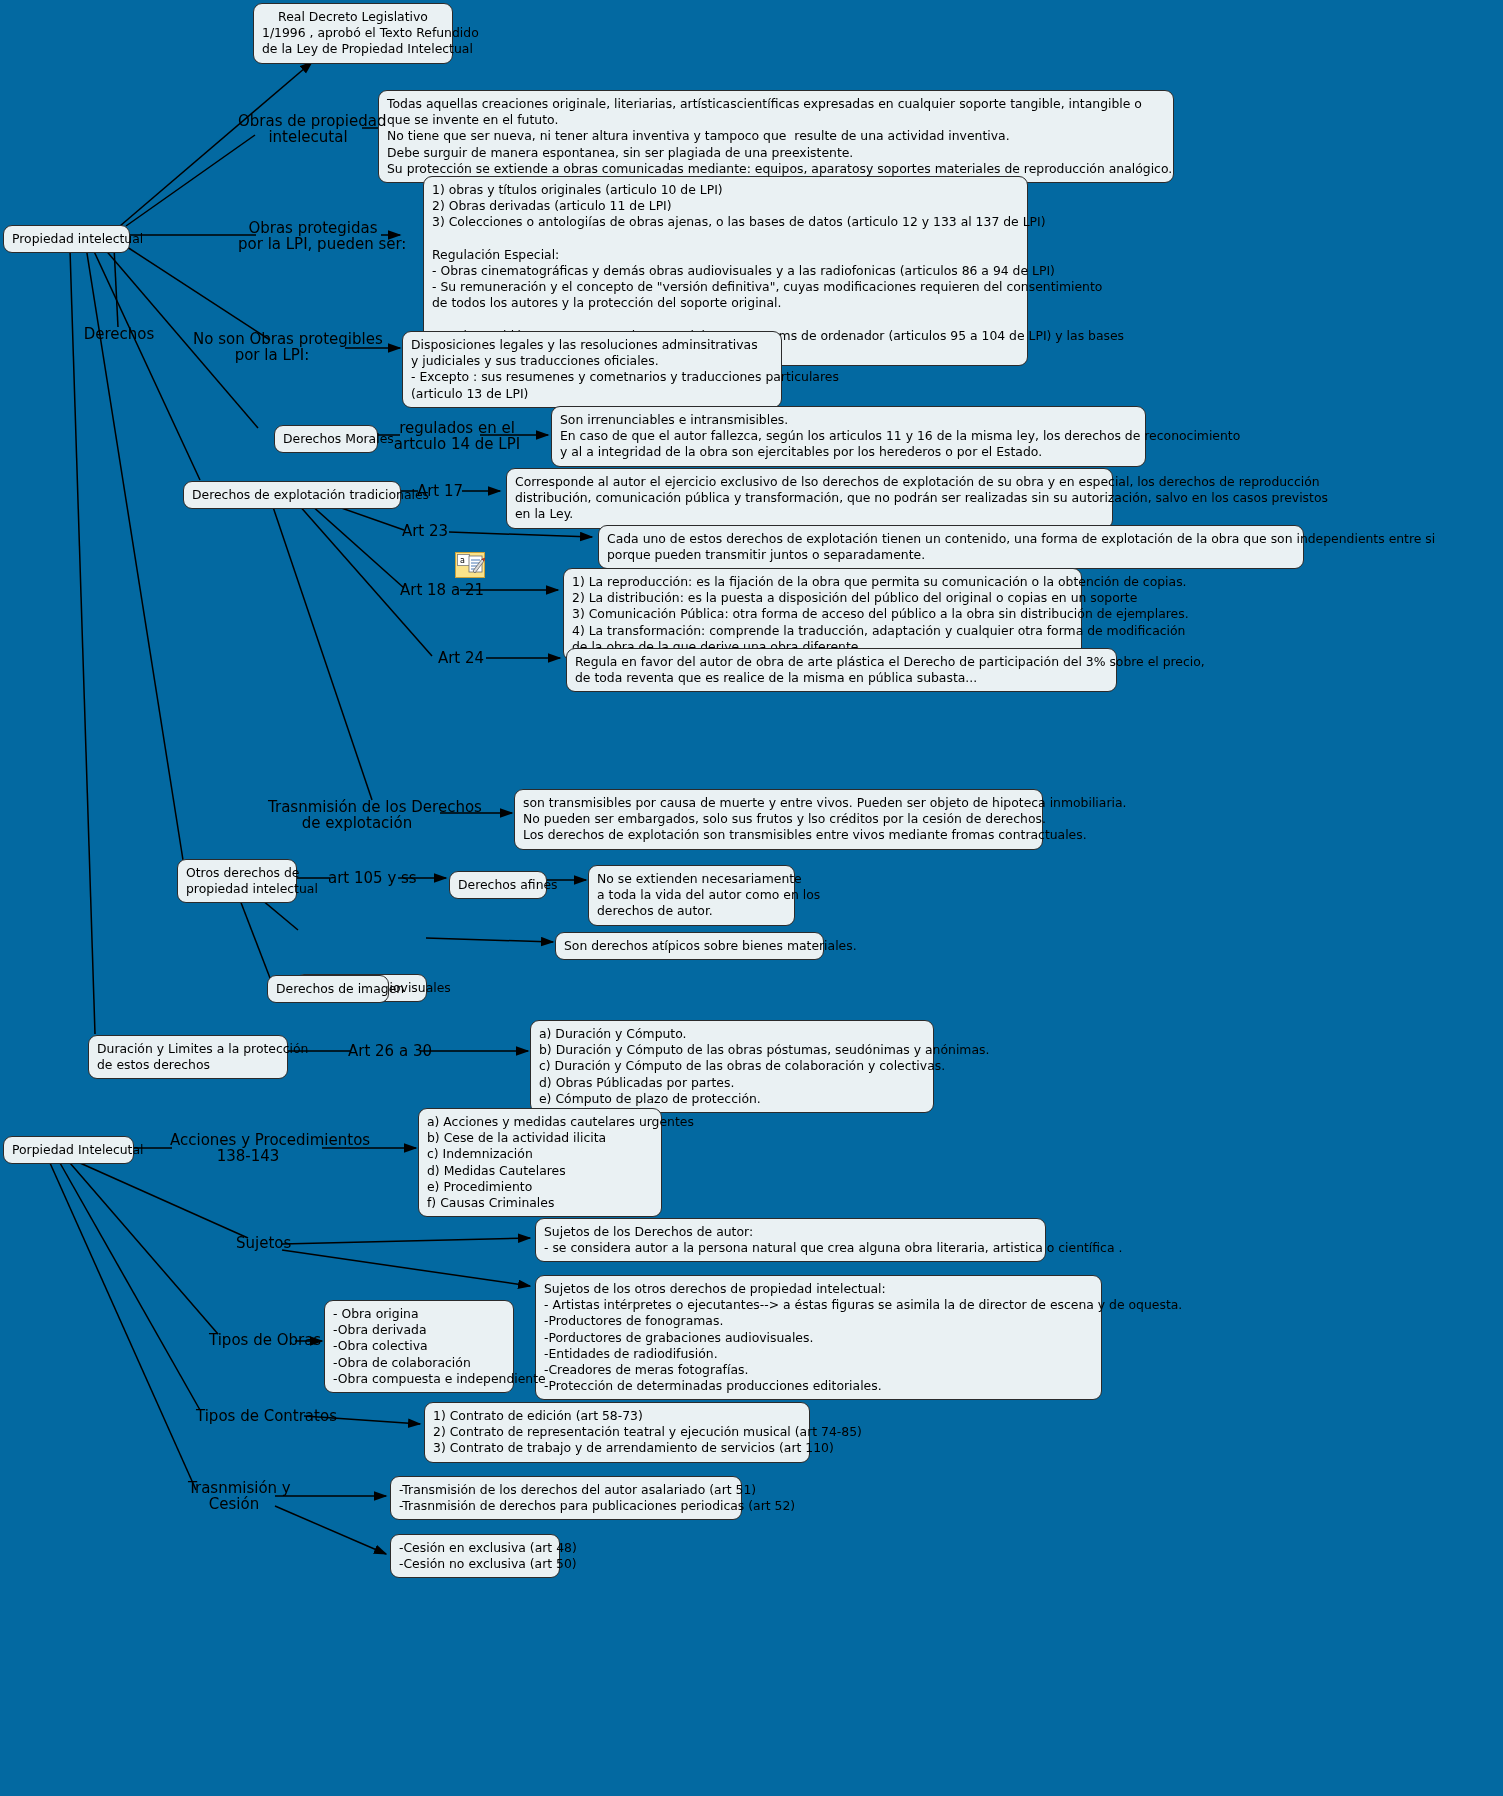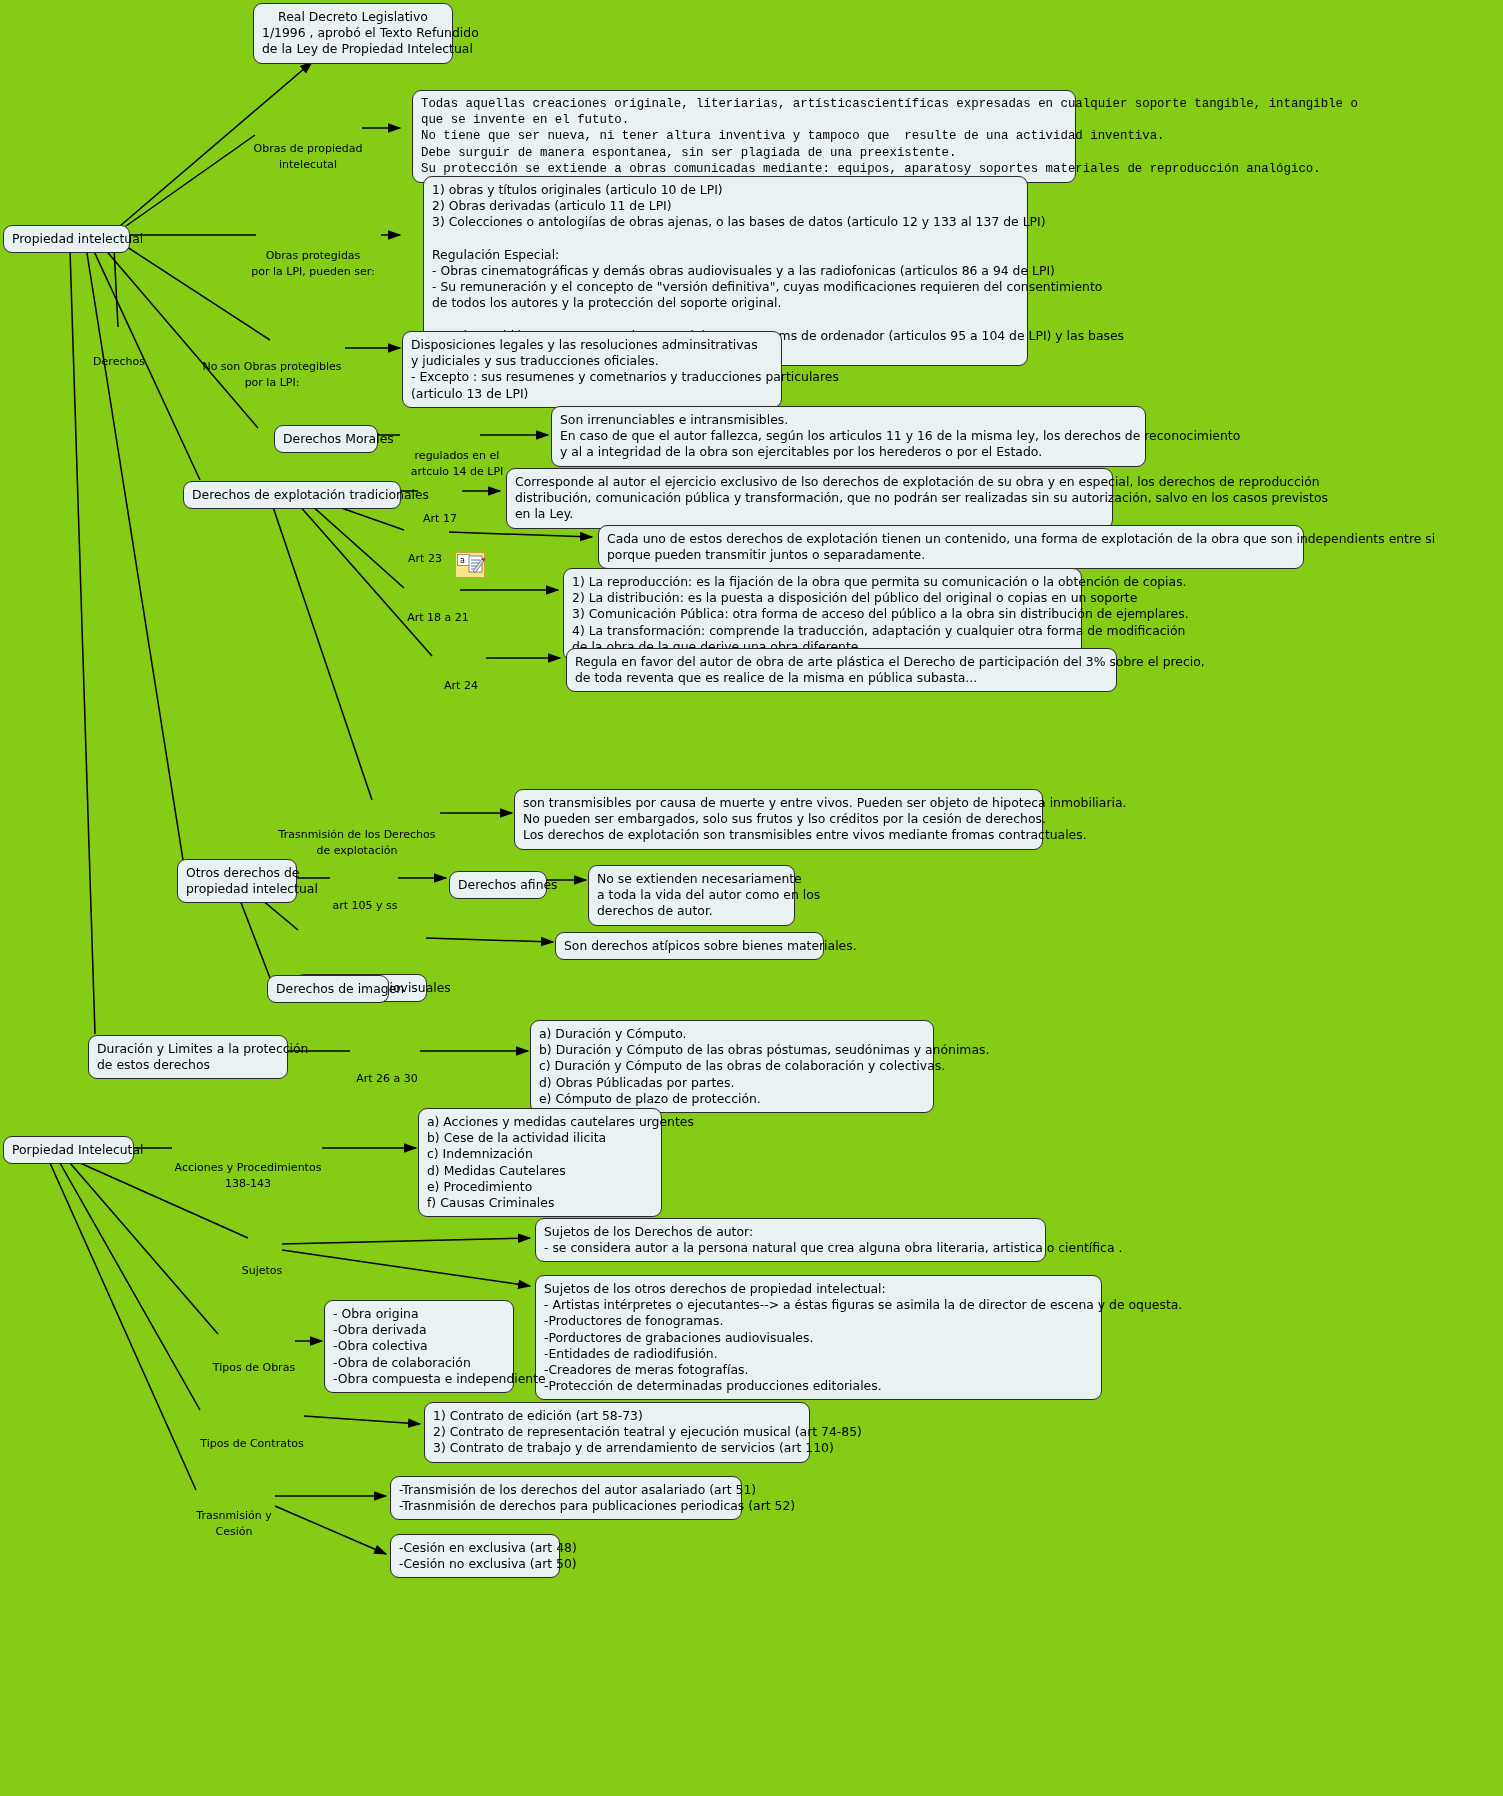--- a/index.html
+++ b/index.html
@@ -6,21 +6,21 @@
   html,body{margin:0;padding:0;background:#ffffff;}
   body{
     font-family:"DejaVu Sans","Liberation Sans",sans-serif;
     color:#000;
   }
   #canvas{
     position:relative;
     width:1503px;
     height:1796px;
     overflow:hidden;
-    background:#84cc16;
+    background:#0369a1;
   }
   #edges{
     position:absolute;
     left:0;top:0;
     width:1503px;
     height:1796px;
     pointer-events:none;
   }
   .node{
     position:absolute;
@@ -36,26 +36,25 @@
   }
   .node.center{
     text-align:center;
   }
   .plain{
     position:absolute;
     box-sizing:border-box;
     background:transparent;
     border:0;
     padding:0;
-    font-size:11px;
+    font-size:15px;
     line-height:16.4px;
     white-space:pre;
     text-align:center;
     color:#000;
-    margin-top:28px;
   }
   .noteicon{
     position:absolute;
     width:30px;
     height:26px;
   }
 </style>
 </head>
 <body>
 
@@ -139,21 +138,21 @@
       <path d="M275,1506 L386,1554" marker-end="url(#arw)"></path>
     </g>
   </svg>
 
   <div class="node center" style="left:253px;top:3px;width:200px;">Real Decreto Legislativo
 1/1996 , aprobó el Texto Refundido
 de la Ley de Propiedad Intelectual</div>
 
   <div class="node center" style="left:3px;top:225px;width:127px;">Propiedad intelectual</div>
 
-  <div class="node" style="left:412px;top:90px;width:664px;font-family:Liberation Mono, monospace;">Todas aquellas creaciones originale, literiarias, artísticascientíficas expresadas en cualquier soporte tangible, intangible o
+  <div class="node" style="left:378px;top:90px;width:796px;">Todas aquellas creaciones originale, literiarias, artísticascientíficas expresadas en cualquier soporte tangible, intangible o
 que se invente en el fututo.
 No tiene que ser nueva, ni tener altura inventiva y tampoco que  resulte de una actividad inventiva.
 Debe surguir de manera espontanea, sin ser plagiada de una preexistente.
 Su protección se extiende a obras comunicadas mediante: equipos, aparatosy soportes materiales de reproducción analógico.</div>
 
   <div class="node" style="left:402px;top:176px;width:605px;margin-left:21px;">1) obras y títulos originales (articulo 10 de LPI)
 2) Obras derivadas (articulo 11 de LPI)
 3) Colecciones o antologiías de obras ajenas, o las bases de datos (articulo 12 y 133 al 137 de LPI)
 
 Regulación Especial:

